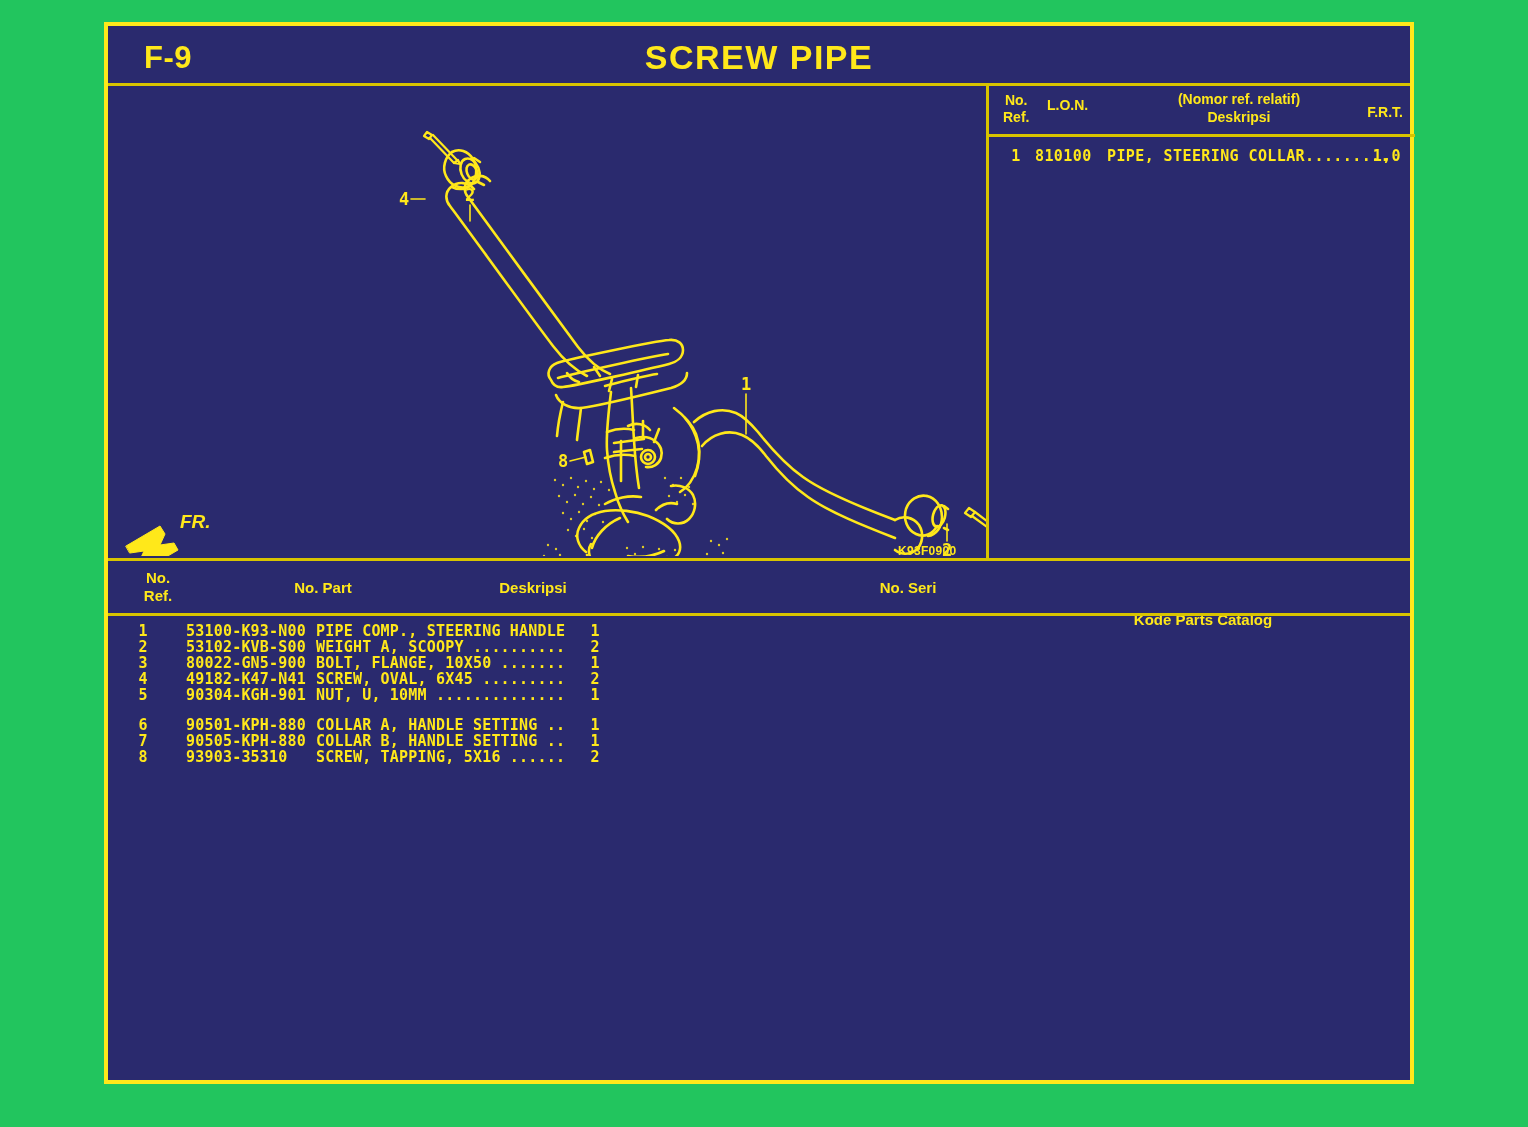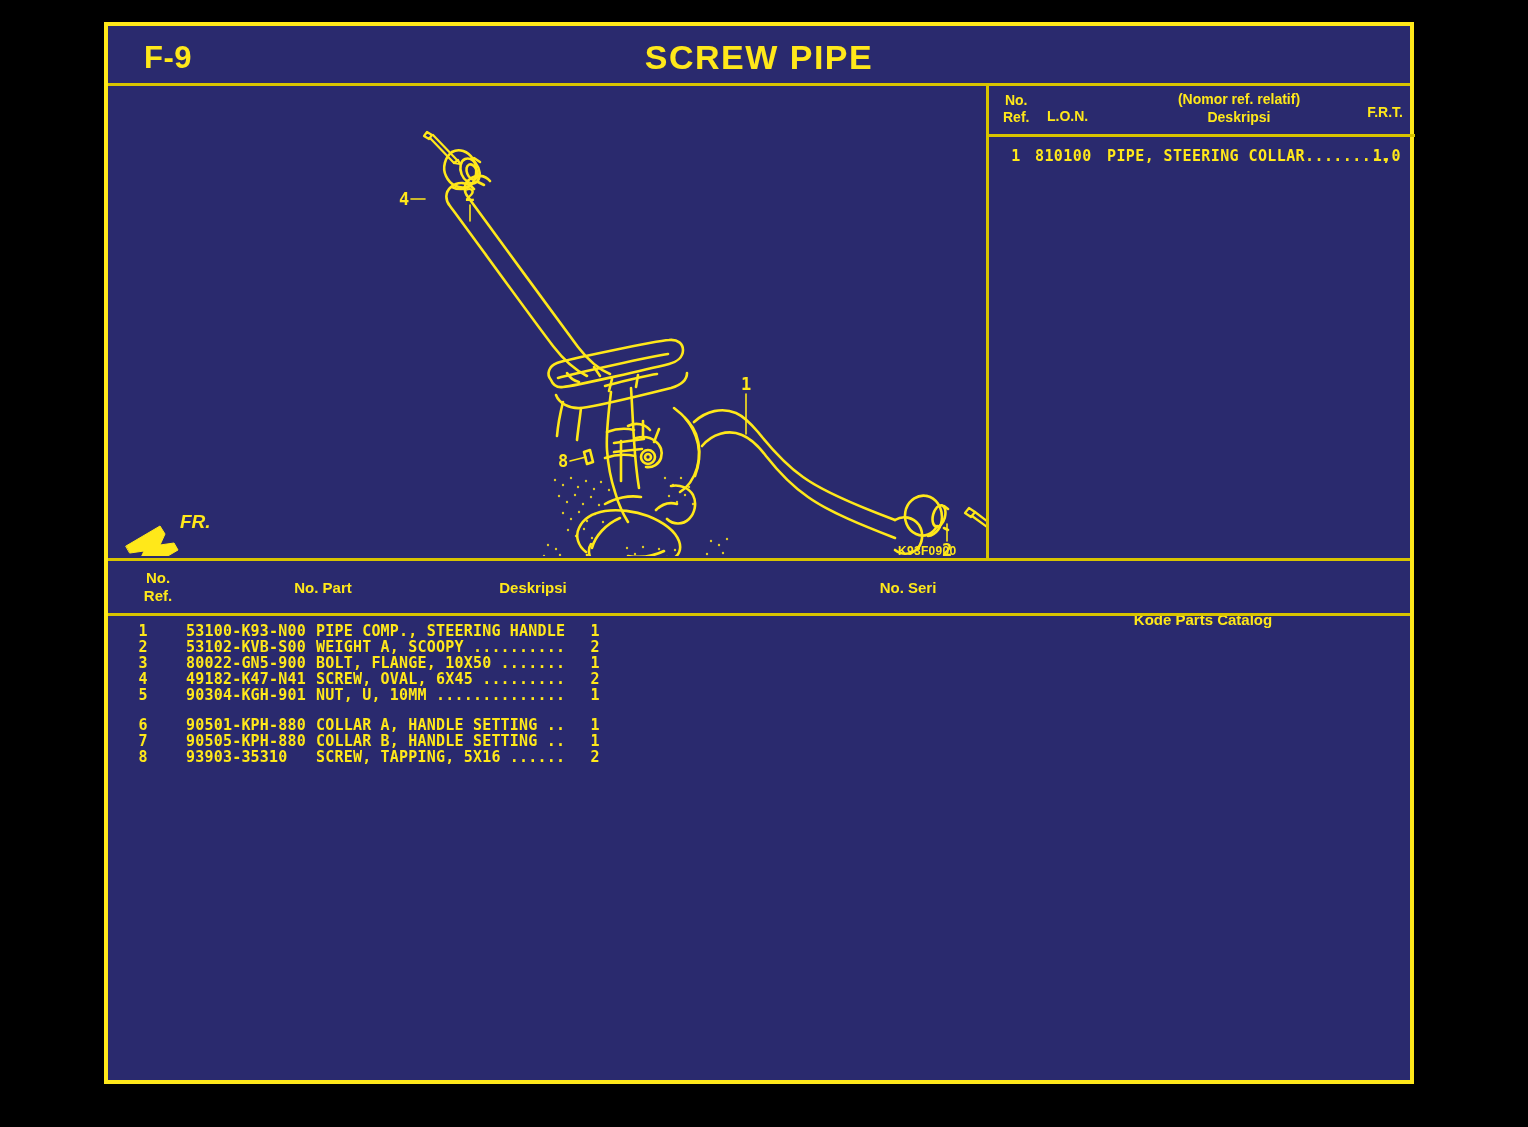--- a/index.html
+++ b/index.html
@@ -9,21 +9,21 @@
     width: 1528px;
     height: 1127px;
     overflow: hidden;
     font-family: "Liberation Sans", sans-serif;
   }
 
   #page {
     position: relative;
     width: 1528px;
     height: 1127px;
-    background: #000000;
+    background: #22c55e;
   }
 
   
   #frame {
     position: absolute;
     left: 104px;
     top: 22px;
     width: 1310px;
     height: 1062px;
     border: 4px solid #ffe81a;
@@ -108,21 +108,21 @@
     height: 48px;
     border-bottom: 3px solid #d8c400;
   }
   .lon-h {
     position: absolute;
     color: #ffe81a;
     font-size: 14px;
     font-weight: bold;
   }
   .lon-h-noref  { left: 14px;  top: 6px;  line-height: 17px; text-align: center; }
-  .lon-h-lon    { left: 58px;  top: 22px; }
+  .lon-h-lon    { left: 58px;  top: 11px; }
   .lon-h-desc   { left: 125px; top: 4px;  width: 250px; text-align: center; line-height: 18px;}
   .lon-h-frt    { right: 12px; top: 18px; }
 
   #lon-body { position: relative; height: 420px; }
   .lon-row {
     position: relative;
     height: 26px;
     color: #ffe81a;
     font-family: "DejaVu Sans Mono", monospace;
     font-size: 15px;

